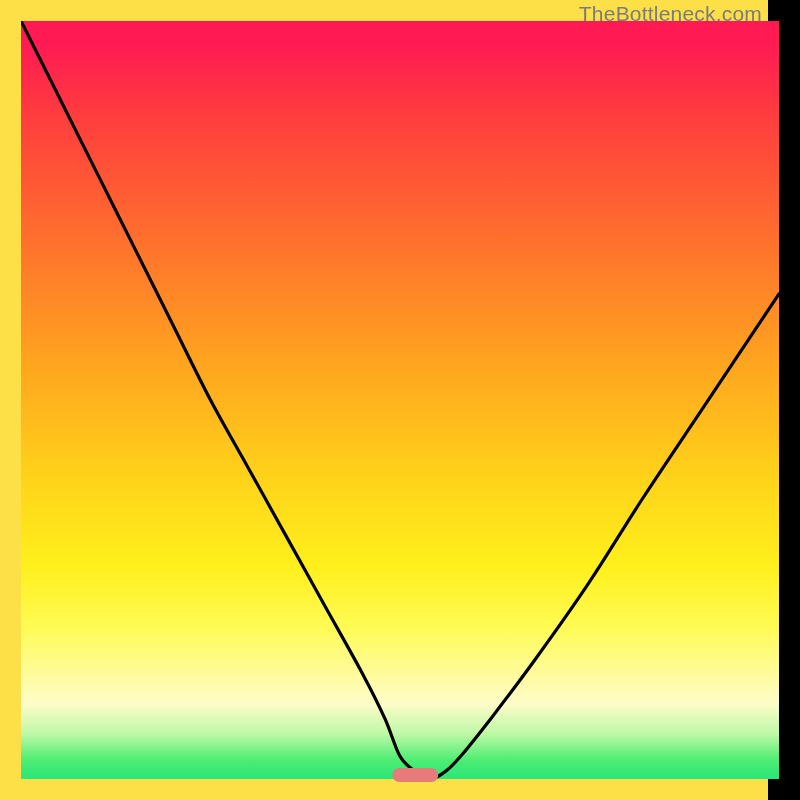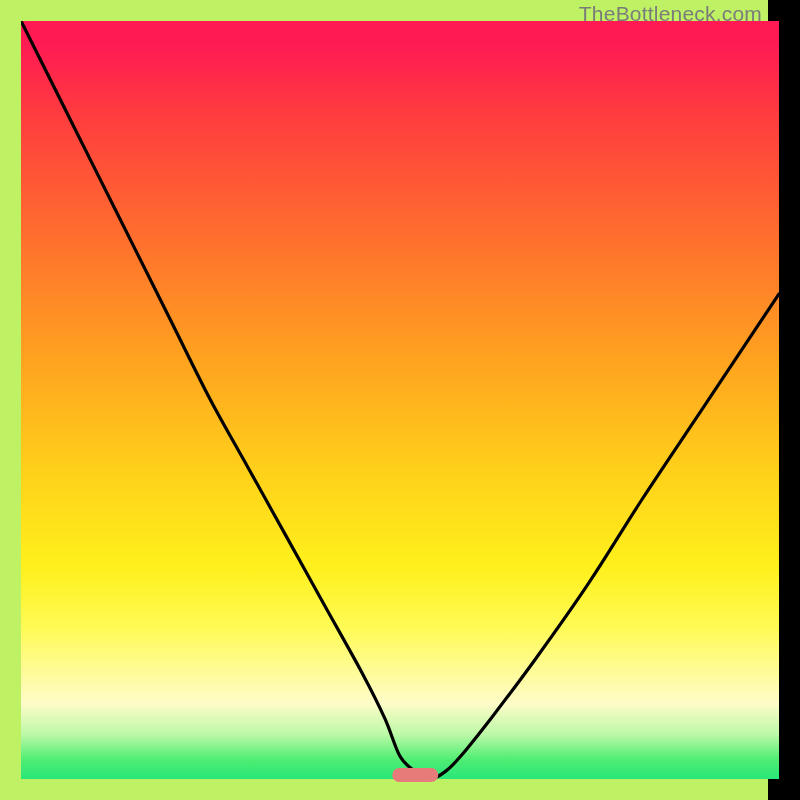--- a/index.html
+++ b/index.html
@@ -8,21 +8,21 @@
     width: 800px;
     height: 800px;
     overflow: hidden;
     background: #000;
     font-family: Arial, Helvetica, sans-serif;
   }
   .frame {
     position: relative;
     width: 768px;
     height: 800px;
-    background: #bef264;
+    background: #fde047;
   }
   .plot-area {
     position: absolute;
     left: 21px;
     top: 21px;
     width: 758px;
     height: 758px;
     
     background: linear-gradient(
       to bottom,

